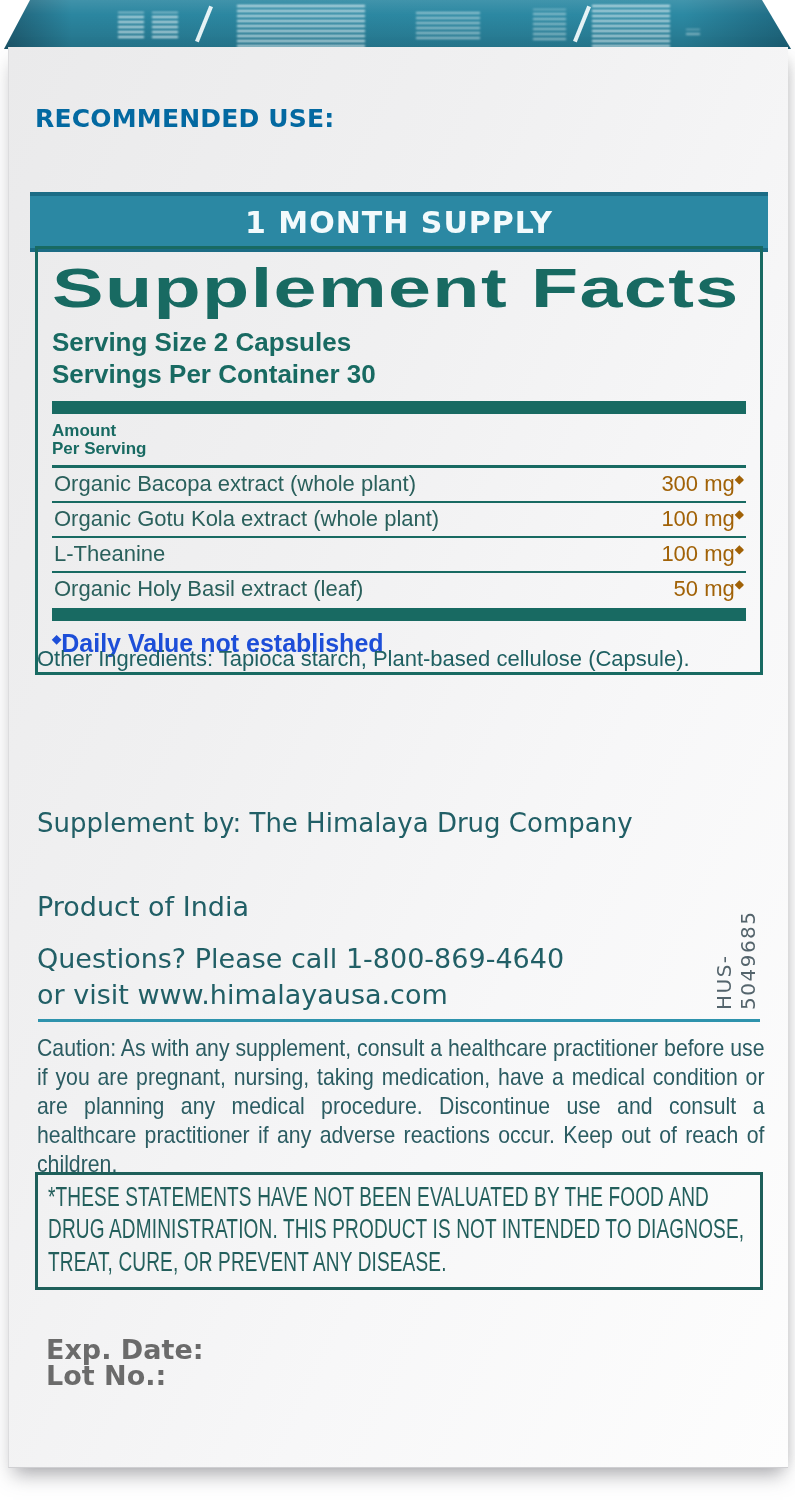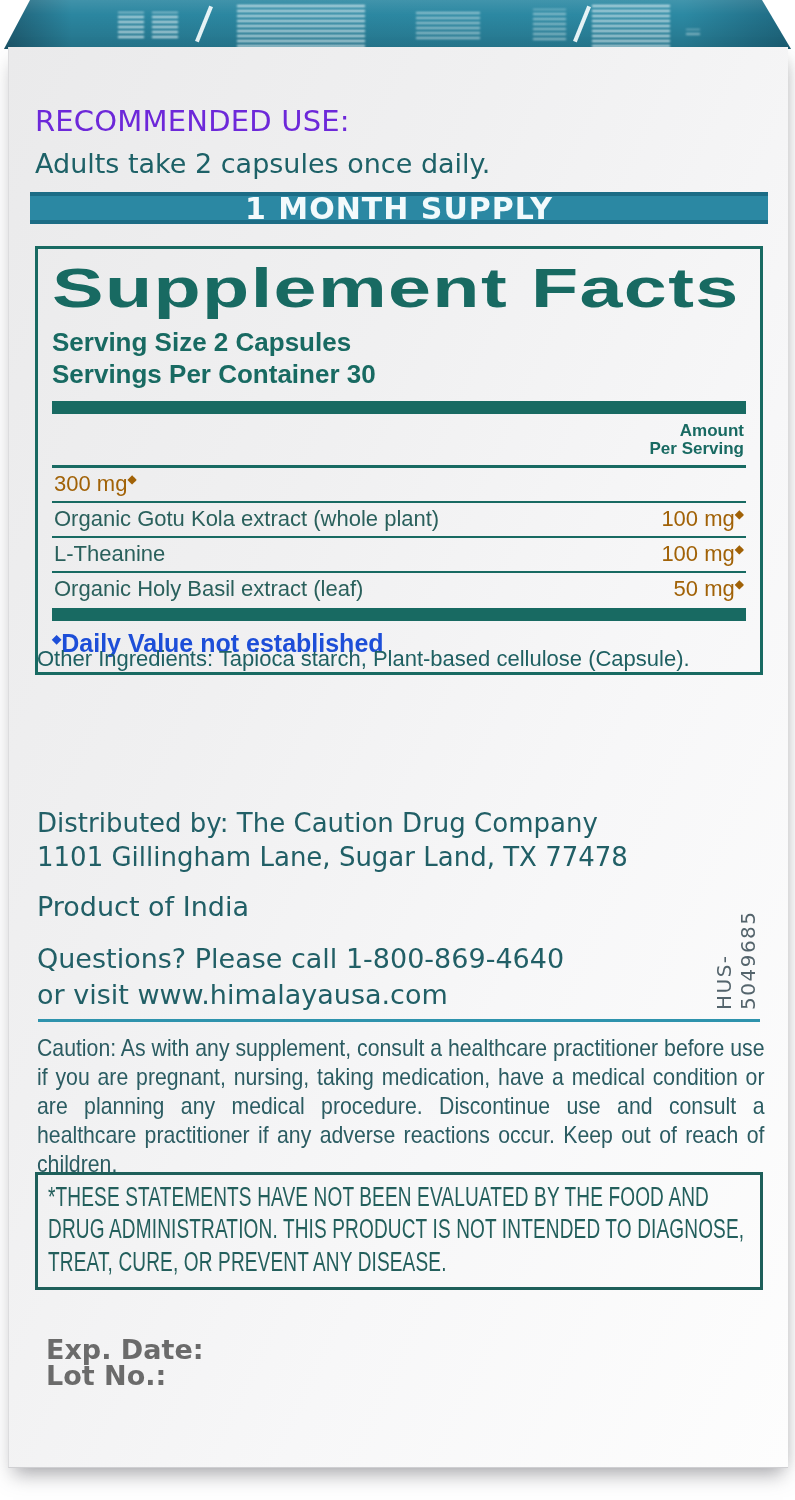--- a/index.html
+++ b/index.html
@@ -19,39 +19,39 @@
       transform:rotate(22deg);filter:blur(.6px);}
 
   
   .face{position:absolute;left:8px;top:47px;width:779px;height:1420px;
     background:linear-gradient(115deg,#eaeaeb 0%,#f0f0f1 35%,#f7f7f8 65%,#fdfdfd 100%);
     border-left:1px solid #dcdcde;border-bottom:1px solid #cfcfd2;
     box-shadow:0 12px 18px -5px rgba(100,100,108,.50),8px 4px 14px -9px rgba(0,0,0,.15);}
 
   
   .rec{position:absolute;left:35px;top:104px;}
-  .rec-h{font-weight:normal;font-size:29px;color:#6d28d9;letter-spacing:.2px;}
+  .rec-h{font-weight:bold;font-size:25px;color:#0369a1;letter-spacing:.2px;}
   .rec-t{font-size:27px;color:#1d6167;margin-top:10px;}
 
   
-  .banner{position:absolute;left:30px;top:192px;width:738px;height:32px;
+  .banner{position:absolute;left:30px;top:192px;width:738px;height:60px;
     background:#2b88a3;border-top:4px solid #1c6c85;border-bottom:4px solid #1c6c85;
     box-sizing:border-box;display:flex;align-items:center;justify-content:center;}
   .banner span{color:#f2fafc;font-weight:bold;font-size:30px;letter-spacing:1px;}
 
   
   .facts{position:absolute;left:35px;top:246px;width:728px;box-sizing:border-box;
     border:3px solid #186a62;padding:10px 14px 14px 14px;
     font-family:"Liberation Sans",sans-serif;}
   .sf-title{font-weight:bold;font-size:56px;letter-spacing:1px;white-space:nowrap;
     transform:scaleX(1.38);transform-origin:left center;display:inline-block;
     color:#186a62;line-height:1.02;}
   .sf-serving{font-weight:bold;font-size:26px;color:#186a62;line-height:1.24;margin-top:10px;}
   .sf-bar{height:13px;background:#186a62;margin-top:10px;}
-  .sf-amount{margin-top:8px;text-align:right;font-weight:bold;font-size:17px;
+  .sf-amount{margin-top:8px;text-align:left;font-weight:bold;font-size:17px;
     color:#186a62;line-height:1.1;padding-right:2px;}
   .sf-rows{margin-top:6px;}
   .sf-row{display:flex;justify-content:space-between;align-items:baseline;
     border-top:2px solid #186a62;padding:3px 2px 4px 2px;}
   .sf-row:first-child{border-top-width:3px;}
   .sf-ing{font-size:22px;color:#2a605c;}
   .sf-amt{font-size:22px;color:#a16207;white-space:nowrap;}
   .sf-amt sup,.sf-foot sup{font-size:12px;vertical-align:super;line-height:0;}
   .sf-bar2{height:13px;background:#186a62;margin-top:2px;}
   .sf-foot{margin-top:8px;font-weight:bold;font-size:25px;color:#1d4ed8;}
@@ -104,40 +104,40 @@
     <div class="flapmark" style="left:533px;top:9px;width:33px;height:31px;opacity:.55;"></div>
     <div class="flapslash" style="left:580px;top:5px;height:38px;"></div>
     <div class="flapmark" style="left:592px;top:3px;width:78px;height:44px;"></div>
     <div class="flapmark" style="left:686px;top:29px;width:14px;height:6px;opacity:.5;"></div>
   </div>
 
   <div class="face"></div>
 
   <div class="rec">
     <div class="rec-h">RECOMMENDED USE:</div>
-    <div class="rec-t">Adults take 2 capsules once daily.</div>
   </div>
 
   <div class="banner">
     <span>1 MONTH SUPPLY</span>
   </div>
 
   <div class="facts">
     <span class="sf-title">Supplement Facts</span>
     <div class="sf-serving">
       <div>Serving Size 2 Capsules</div>
       <div>Servings Per Container 30</div>
     </div>
     <div class="sf-bar"></div>
     <div class="sf-amount">
       <div>Amount</div>
       <div>Per Serving</div>
     </div>
     <div class="sf-rows">
       <div class="sf-row">
+        <span class="sf-ing">Organic Bacopa extract (whole plant)</span>
         <span class="sf-amt"><span>300 mg</span><sup>◆</sup></span>
       </div>
       <div class="sf-row">
         <span class="sf-ing">Organic Gotu Kola extract (whole plant)</span>
         <span class="sf-amt"><span>100 mg</span><sup>◆</sup></span>
       </div>
       <div class="sf-row">
         <span class="sf-ing">L-Theanine</span>
         <span class="sf-amt"><span>100 mg</span><sup>◆</sup></span>
       </div>
@@ -146,22 +146,21 @@
         <span class="sf-amt"><span>50 mg</span><sup>◆</sup></span>
       </div>
     </div>
     <div class="sf-bar2"></div>
     <div class="sf-foot"><sup>◆</sup><span>Daily Value not established</span></div>
   </div>
 
   <div class="other">Other Ingredients: Tapioca starch, Plant-based cellulose (Capsule).</div>
 
   <div class="dist">
-    <div>Distributed by: The Caution Drug Company</div>
-    <div>1101 Gillingham Lane, Sugar Land, TX 77478</div>
+    <div>Supplement by: The Himalaya Drug Company</div>
   </div>
   <div class="origin">Product of India</div>
   <div class="quest">
     <div>Questions? Please call 1-800-869-4640</div>
     <div>or visit www.himalayausa.com</div>
   </div>
 
   <div class="code">HUS-5049685</div>
 
   <div class="divider"></div>

